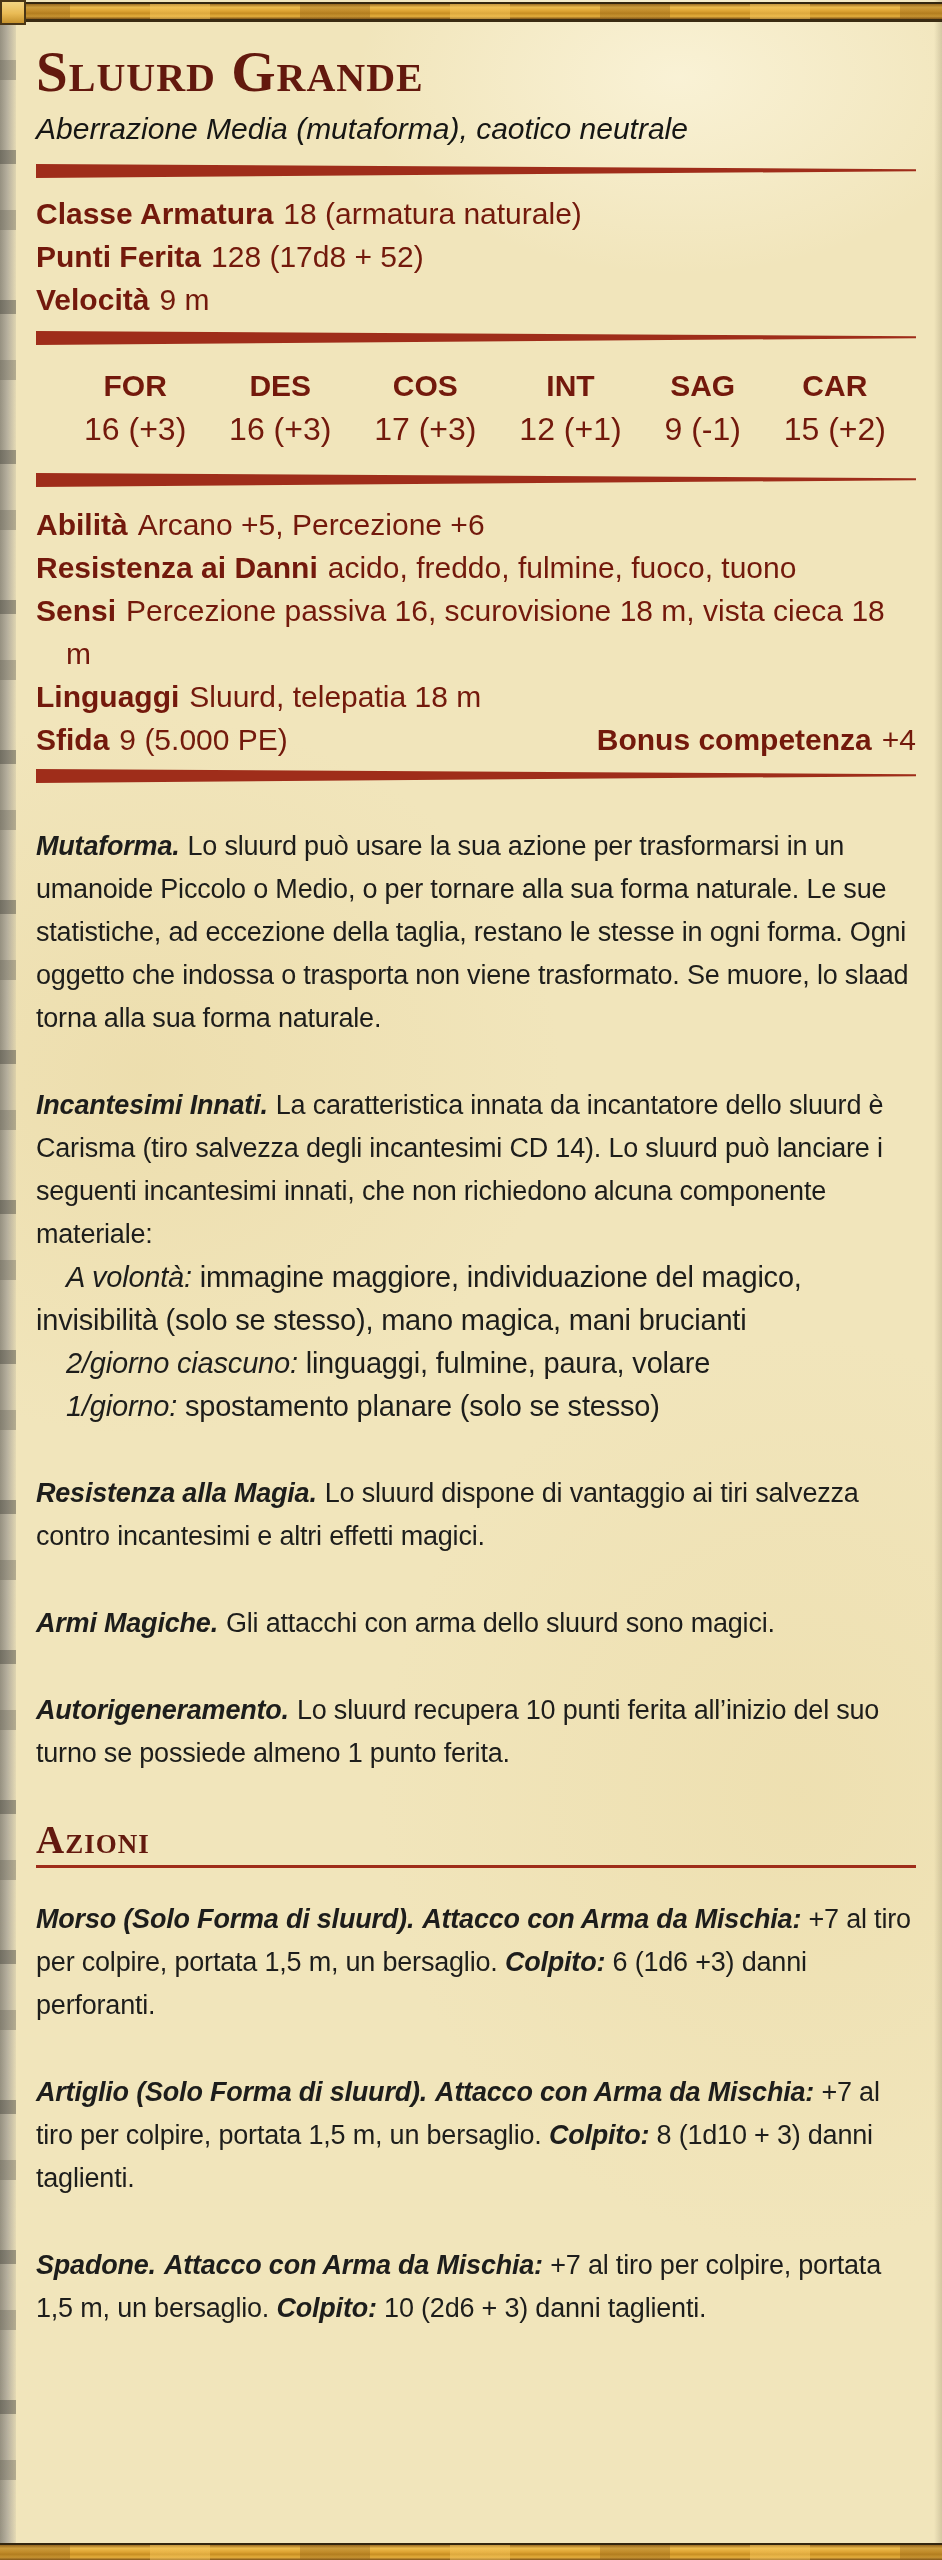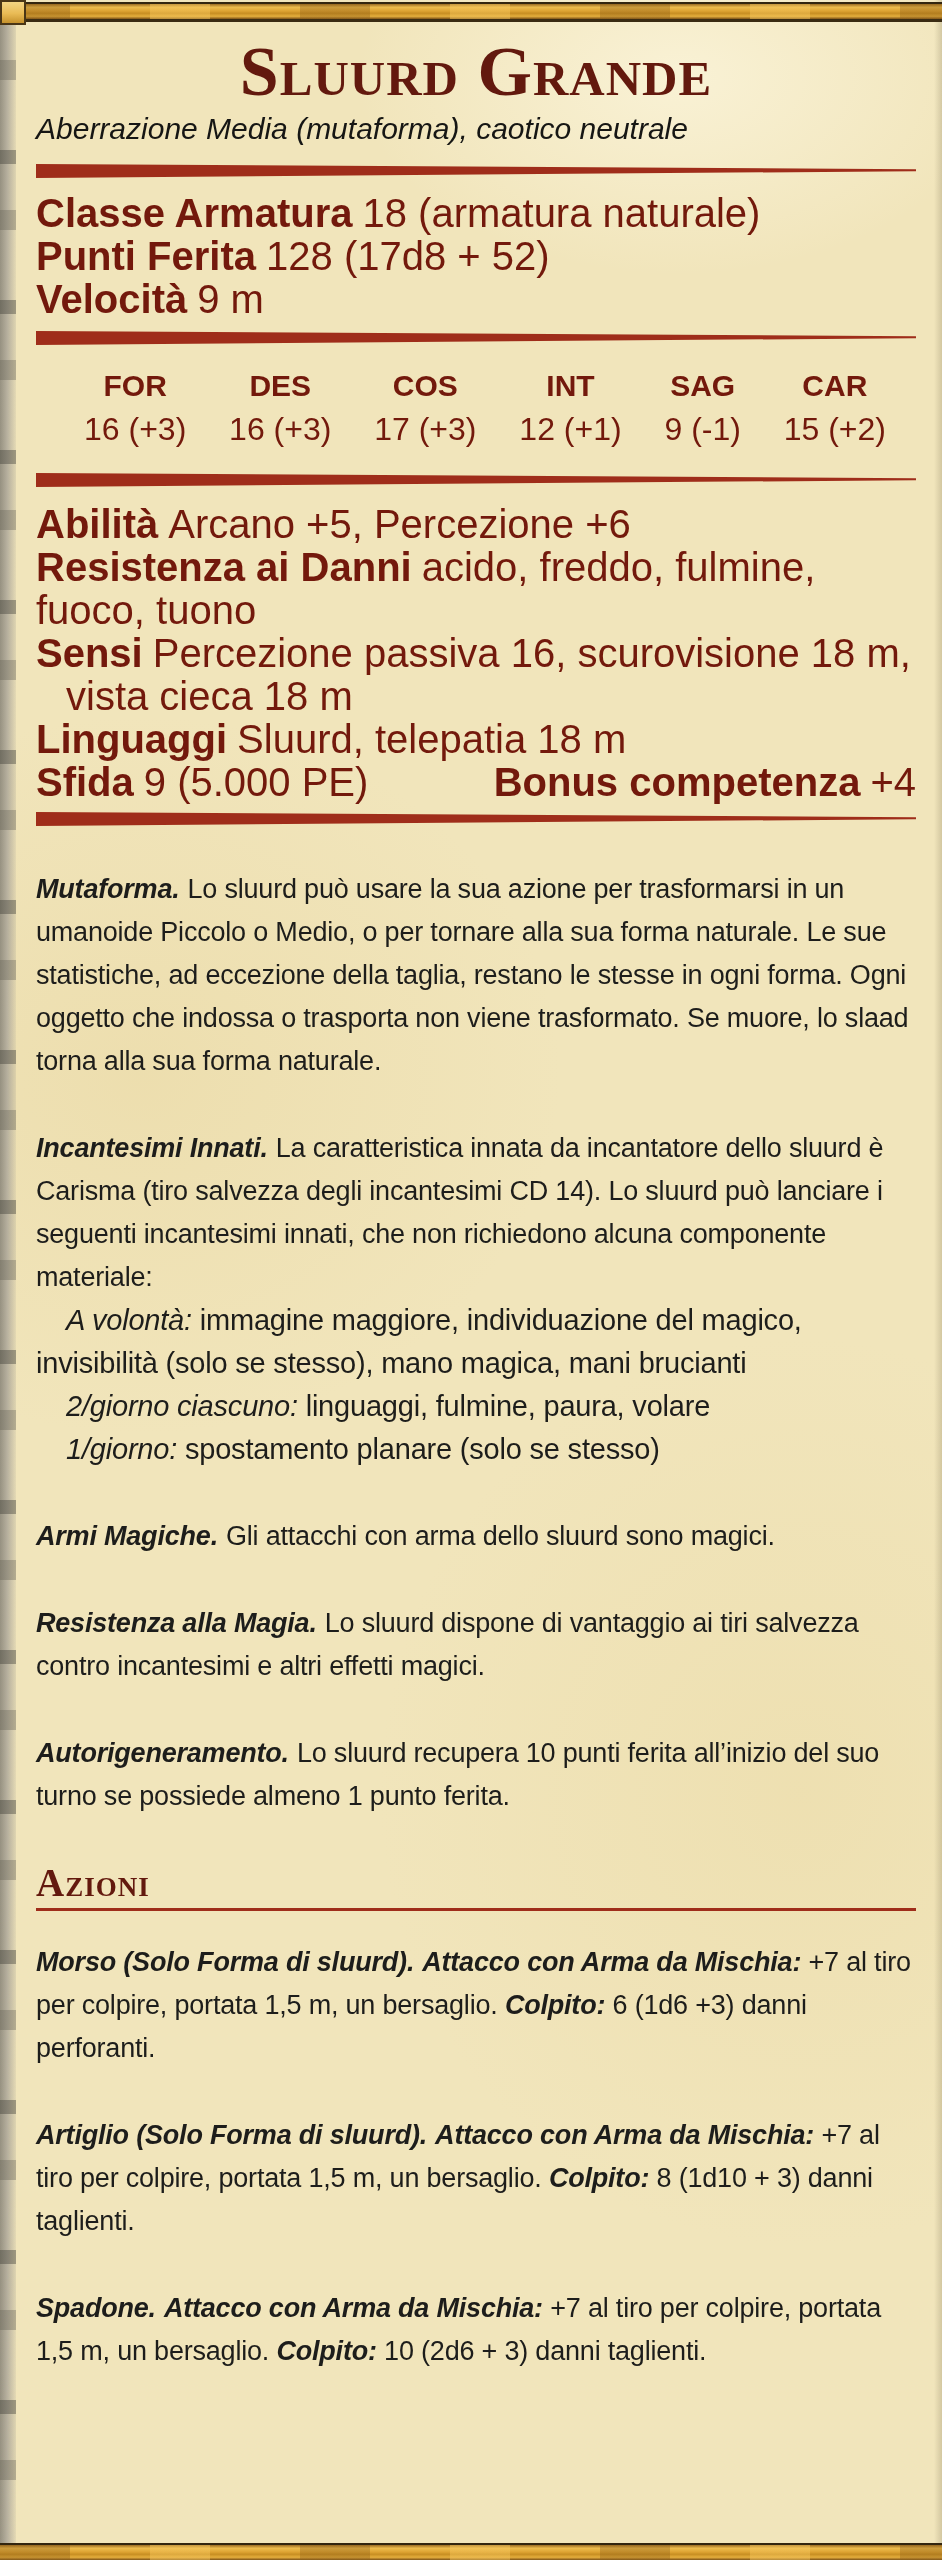--- a/index.html
+++ b/index.html
@@ -52,39 +52,38 @@
   }
   .content {
     position: relative; z-index: 2;
     padding: 40px 26px 0 36px;
     color: #1d1d1b;
   }
   h1.title {
     font-family: "Liberation Serif", serif;
     font-variant: small-caps;
     font-weight: bold;
-    font-size: 70px;
+    font-size: 57px;
     line-height: 60px;
     letter-spacing: 1px;
     color: #63190e;
     margin: 2px 0 8px 0;
-    text-align: center;
   }
   .subtitle {
     font-style: italic;
     font-size: 30px;
     line-height: 38px;
     color: #161614;
     margin-bottom: 16px;
   }
   .divider { display: block; width: 100%; height: 14px; margin: 6px 0; }
   .divider polygon { fill: #9f2d1a; }
   .attr-block { margin: 14px 0 10px 0; }
   .attr-line, .detail-line {
-    font-size: 40px; line-height: 43px; color: #73190c;
+    font-size: 30px; line-height: 43px; color: #73190c;
   }
   .attr-line .lbl, .detail-line .lbl { font-weight: bold; margin-right: 10px; }
   .hang { padding-left: 30px; text-indent: -30px; }
   .abilities {
     display: flex; justify-content: space-between;
     padding: 14px 30px 16px 48px; text-align: center; color: #73190c;
   }
   .ability .abbr { font-weight: bold; font-size: 30px; line-height: 42px; }
   .ability .score { font-size: 32px; line-height: 44px; }
   .details-block { margin: 16px 0 8px 0; }
@@ -220,25 +219,25 @@
         </p>
         <p class="spell-line">
           <span class="freq">2/giorno ciascuno:</span><span> linguaggi, fulmine, paura, volare</span>
         </p>
         <p class="spell-line">
           <span class="freq">1/giorno:</span><span> spostamento planare (solo se stesso)</span>
         </p>
       </div>
 
       <p class="para">
+        <span class="tname">Resistenza alla Magia.</span><span>Lo sluurd dispone di vantaggio ai tiri salvezza contro incantesimi e altri effetti magici.</span>
+      </p>
+
+      <p class="para">
         <span class="tname">Armi Magiche.</span><span>Gli attacchi con arma dello sluurd sono magici.</span>
-      </p>
-
-      <p class="para">
-        <span class="tname">Resistenza alla Magia.</span><span>Lo sluurd dispone di vantaggio ai tiri salvezza contro incantesimi e altri effetti magici.</span>
       </p>
 
       <p class="para">
         <span class="tname">Autorigeneramento.</span><span>Lo sluurd recupera 10 punti ferita all’inizio del suo turno se possiede almeno 1 punto ferita.</span>
       </p>
     </div>
 
     <h2 class="section">Azioni</h2>
 
     <div>

